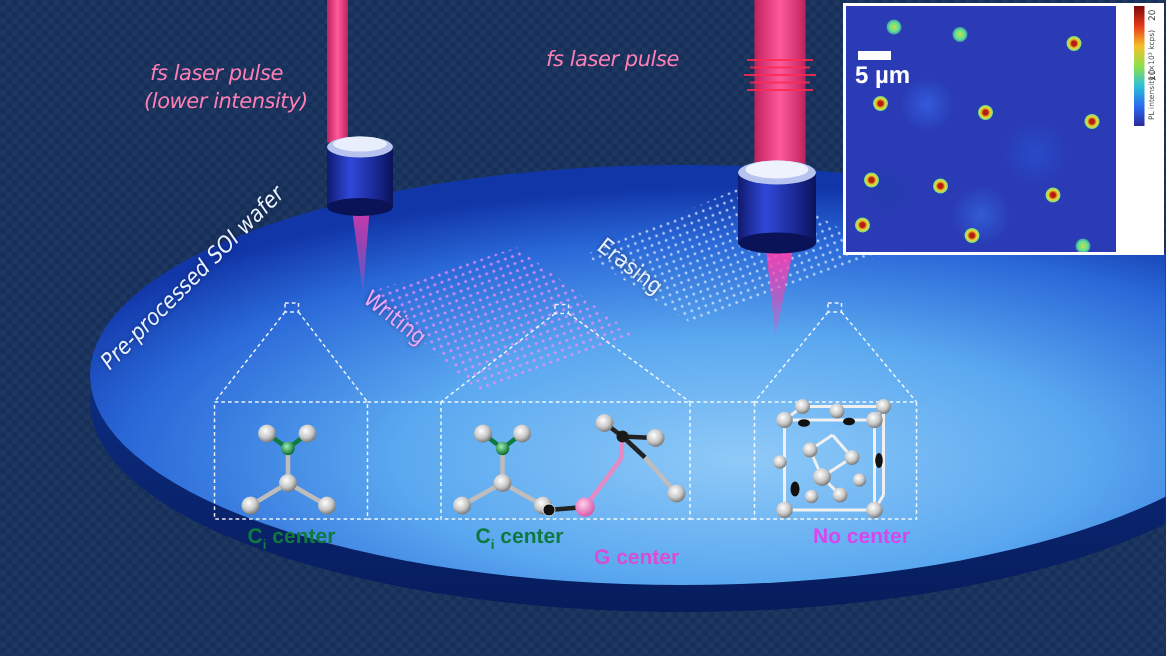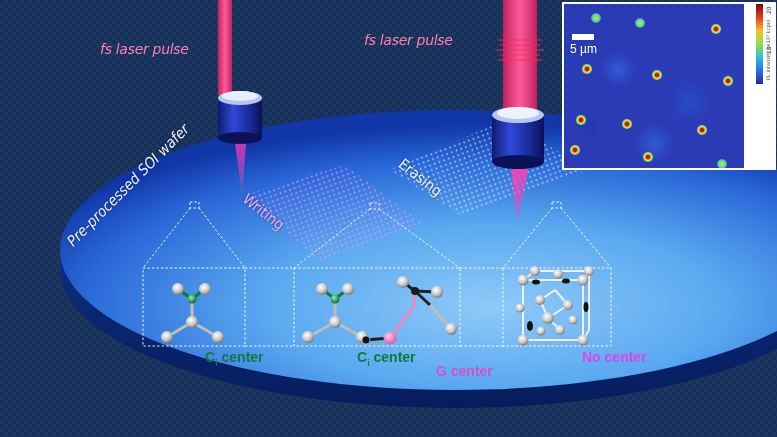--- a/index.html
+++ b/index.html
@@ -8,36 +8,36 @@
     background-image:
       linear-gradient(45deg, rgba(255,255,255,0.035) 25%, transparent 25%, transparent 75%, rgba(255,255,255,0.035) 75%),
       linear-gradient(45deg, rgba(255,255,255,0.035) 25%, transparent 25%, transparent 75%, rgba(255,255,255,0.035) 75%);
     background-size:8px 8px;background-position:0 0,4px 4px;
     font-family:"DejaVu Sans", sans-serif;}
   .layer{position:absolute;left:0;top:0;width:777px;height:437px;}
   .label{position:absolute;font-style:italic;color:#ff7fb4;font-size:14px;line-height:19px;
     font-family:"DejaVu Sans", sans-serif;letter-spacing:-0.3px;}
   .rot{position:absolute;color:#e8f2ff;font-family:"DejaVu Sans Condensed","DejaVu Sans", sans-serif;
     transform-origin:left bottom;white-space:nowrap;text-shadow:0 0 3px rgba(0,0,40,0.5);}
-  .center-label{position:absolute;font-weight:bold;font-size:14px;font-family:"Liberation Sans", sans-serif;white-space:nowrap;margin-left:40px;}
+  .center-label{position:absolute;font-weight:bold;font-size:14px;font-family:"Liberation Sans", sans-serif;white-space:nowrap;}
   .center-label sub{font-size:9px;}
   #inset{position:absolute;left:562px;top:2px;width:214px;height:168px;background:#ffffff;}
   #inset-map{position:absolute;left:2px;top:2px;width:180px;height:164px;overflow:hidden;
     background:
       radial-gradient(circle at 30% 40%, rgba(60,120,255,0.5) 0, transparent 18px),
       radial-gradient(circle at 70% 60%, rgba(40,90,220,0.5) 0, transparent 22px),
       radial-gradient(circle at 50% 85%, rgba(60,140,255,0.4) 0, transparent 20px),
       radial-gradient(circle at 15% 75%, rgba(30,60,170,0.6) 0, transparent 18px),
       #2a3bb5;}
   .spot{position:absolute;width:10px;height:10px;border-radius:50%;
     background:radial-gradient(circle,#b41e10 0,#b41e10 22%,#f2d430 45%,#6fe08a 70%,rgba(40,160,255,0) 100%);
     transform:translate(-50%,-50%);}
   .spot.dim{background:radial-gradient(circle,#c8e040 0,#5ee09a 45%,rgba(40,160,255,0) 100%);}
   #scalebar{position:absolute;left:8px;top:30px;width:22px;height:6px;background:#ffffff;}
-  #scalebar-label{position:absolute;left:6px;top:38px;color:#ffffff;font-weight:normal;font-size:12px;font-family:"Liberation Sans", sans-serif;}
+  #scalebar-label{position:absolute;left:6px;top:38px;color:#ffffff;font-weight:bold;font-size:16px;font-family:"Liberation Sans", sans-serif;}
   #colorbar{position:absolute;left:194px;top:2px;width:7px;height:80px;
     background:linear-gradient(to bottom,#7a0a0a,#e6391c,#f5c02a,#8ee04a,#2ec0d8,#2a6cf0,#2a2a9a);}
   .cb-tick{position:absolute;font-size:6px;color:#333;transform:rotate(-90deg);transform-origin:left top;}
   #cb-title{position:absolute;left:203px;top:78px;font-size:5px;color:#444;transform:rotate(-90deg);transform-origin:left top;white-space:nowrap;}
 </style>
 </head>
 <body>
 
 <svg class="layer" viewBox="0 0 777 437" xmlns="http://www.w3.org/2000/svg">
   <defs>
@@ -235,20 +235,21 @@
       <circle cx="560" cy="330" r="5" fill="url(#atom)"></circle>
       <circle cx="520" cy="308" r="4.5" fill="url(#atom)"></circle>
       <circle cx="541" cy="331" r="4.5" fill="url(#atom)"></circle>
       <circle cx="573" cy="320" r="4.5" fill="url(#atom)"></circle>
     </g>
   </g>
 </svg>
 
 <div class="label" style="left:96px;top:40px;">
   <div style="padding-left:4px;">fs laser pulse</div>
+  <div>(lower intensity)</div>
 </div>
 <div class="label" style="left:364px;top:31px;">
   <div>fs laser pulse</div>
 </div>
 
 <div class="rot" style="left:76px;top:232px;font-size:15px;font-style:italic;transform:rotate(-45deg);">Pre-processed SOI wafer</div>
 <div class="rot" style="left:250px;top:190px;font-size:15px;color:#f0a8ff;transform:rotate(38deg);transform-origin:left top;">Writing</div>
 <div class="rot" style="left:406px;top:155px;font-size:15px;transform:rotate(38deg);transform-origin:left top;">Erasing</div>
 
 <div class="center-label" style="left:165px;top:349px;color:#0e7a3f;">

